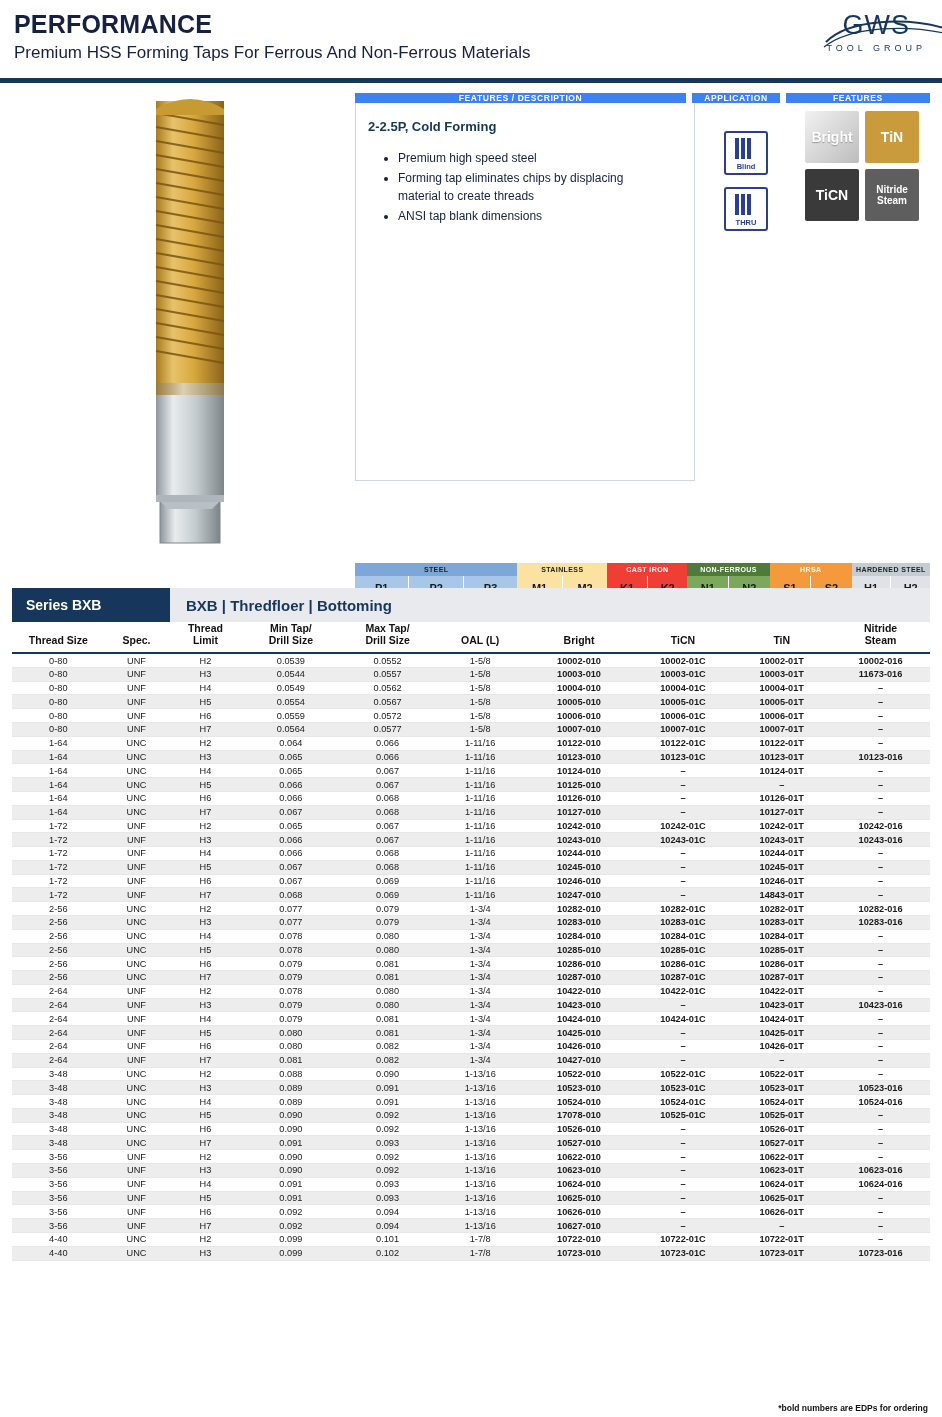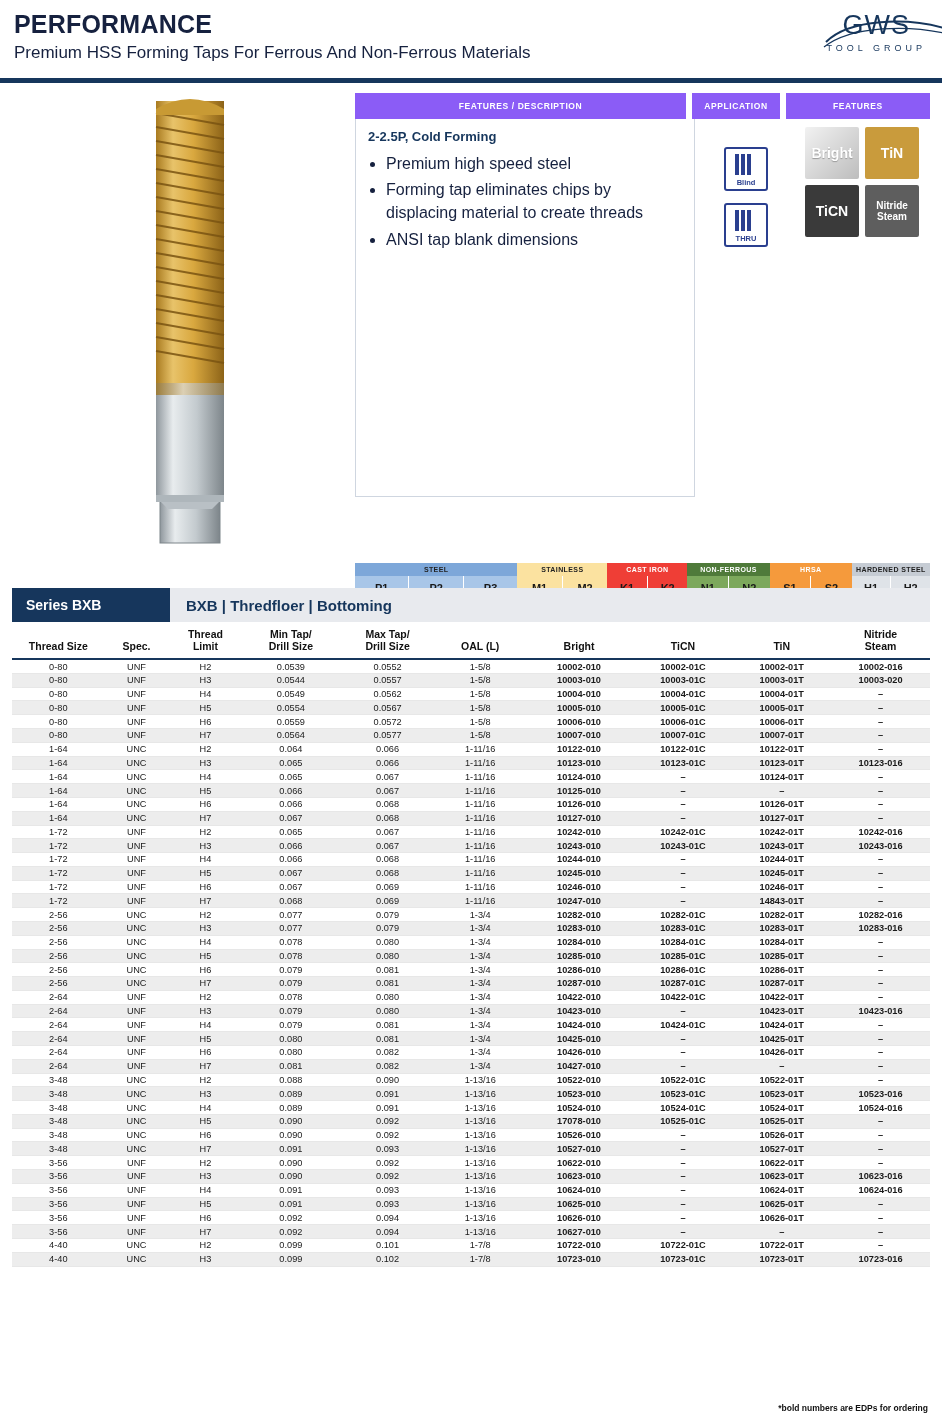--- a/index.html
+++ b/index.html
@@ -26,34 +26,34 @@
   .logo .tg { font-size:9px; letter-spacing:4px; color:#16365c; margin-top:2px; }
   .logo-swoosh { position:absolute; left:-4px; top:6px; }
   .rulebar { height:5px; background:#16365c; margin:0 0 0 0; }
 
   
   .product { position:relative; height:470px; }
   .tap-img { position:absolute; left:120px; top:8px; width:140px; height:460px; }
 
   .panels { position:absolute; left:355px; top:10px; right:12px; }
   .panel-heads { display:flex; gap:6px; }
-  .ph { background:#8b5cf6; color:#fff; font-size:8.5px; font-weight:bold;
-        letter-spacing:0.6px; text-align:center; padding:8px 2px; }
+  .ph { background:#3b82f6; color:#fff; font-size:8.5px; font-weight:bold;
+        letter-spacing:0.6px; text-align:center; padding:0 2px; }
   .ph.feat { width:340px; }
   .ph.app  { width:90px; }
   .ph.fea2 { width:148px; }
 
   .panel-bodies { display:flex; gap:6px; }
   .pb { border:1px solid #cfd6e0; border-top:none; }
-  .pb.feat { width:340px; height:378px; padding:10px 12px; }
+  .pb.feat { width:340px; height:378px; padding:16px 12px; }
   .pb.app  { width:90px; height:378px; padding:28px 0; text-align:center; border:none;}
   .pb.fea2 { width:130px; height:378px; padding:8px 0 0 0; border:none;}
 
   .feat-title { color:#16365c; font-weight:bold; font-size:13px; margin-bottom:8px;}
-  .feat-list { margin:4px; padding-left:14px; font-size:16px; line-height:1.45; color:#16213f;}
+  .feat-list { margin:16px; padding-left:14px; font-size:12px; line-height:1.45; color:#16213f;}
   .feat-list li { margin-bottom:3px; }
 
   .appicon { width:44px; height:44px; border:2px solid #2a3f8f; border-radius:3px;
              margin:0 auto 12px auto; position:relative; background:#fff; }
   .appicon .bars { position:absolute; left:9px; top:5px; display:flex; gap:2px;}
   .appicon .bars i { display:block; width:4px; height:21px; background:#2a3f8f;}
   .appicon .lbl { position:absolute; bottom:2px; left:0; right:0; text-align:center;
                   font-size:7.5px; font-weight:bold; color:#2a3f8f; }
 
   .coat-grid { display:grid; grid-template-columns:1fr 1fr; gap:6px; padding:0 8px;}
@@ -83,21 +83,21 @@
   .series .left { width:158px; background:#16365c; color:#fff; font-weight:bold;
                   font-size:14px; display:flex; align-items:center; padding-left:14px;}
   .series .right { flex:1; background:#e8eaee; color:#16365c; font-weight:bold;
                    font-size:15px; display:flex; align-items:center; padding-left:16px;}
 
   
   table.spec { position:absolute; left:12px; top:622px; right:12px;
                border-collapse:collapse; width:918px; }
   table.spec th {
     font-size:10.5px; font-weight:bold; color:#111; text-align:center;
-    padding:6px 2px 6px 2px; border-bottom:2px solid #16365c; vertical-align:bottom;
+    padding:0 2px 6px 2px; border-bottom:2px solid #16365c; vertical-align:bottom;
     line-height:1.15;
   }
   table.spec td {
     font-size:9.2px; text-align:center; padding:1.4px 2px; color:#1a1a1a;
     border-bottom:1px solid #e7e7e7;
   }
   table.spec tr.alt td { background:#ededed; }
   table.spec td.b { font-weight:bold; }
   .tfoot-note { position:absolute; right:14px; bottom:4px; font-size:8.5px;
                 font-weight:bold; color:#111; }
@@ -362,21 +362,21 @@
       <tr class="alt">
         <td>0-80</td>
         <td>UNF</td>
         <td>H3</td>
         <td>0.0544</td>
         <td>0.0557</td>
         <td>1-5/8</td>
         <td class="b">10003-010</td>
         <td class="b">10003-01C</td>
         <td class="b">10003-01T</td>
-        <td class="b">10003-020</td>
+        <td class="b">11673-016</td>
       </tr>
       <tr>
         <td>0-80</td>
         <td>UNF</td>
         <td>H4</td>
         <td>0.0549</td>
         <td>0.0562</td>
         <td>1-5/8</td>
         <td class="b">10004-010</td>
         <td class="b">10004-01C</td>

